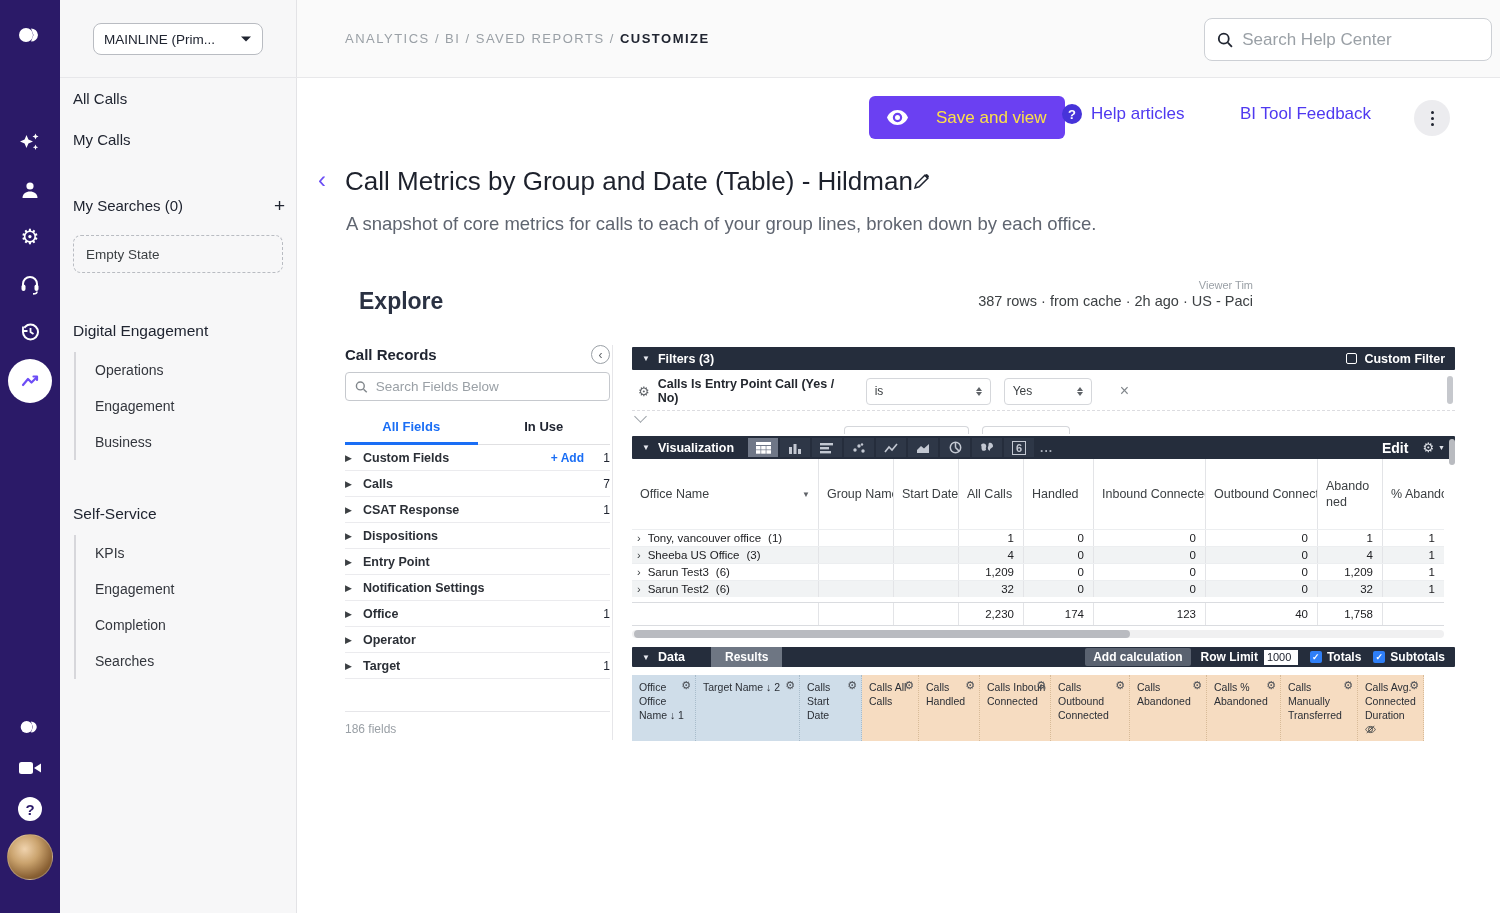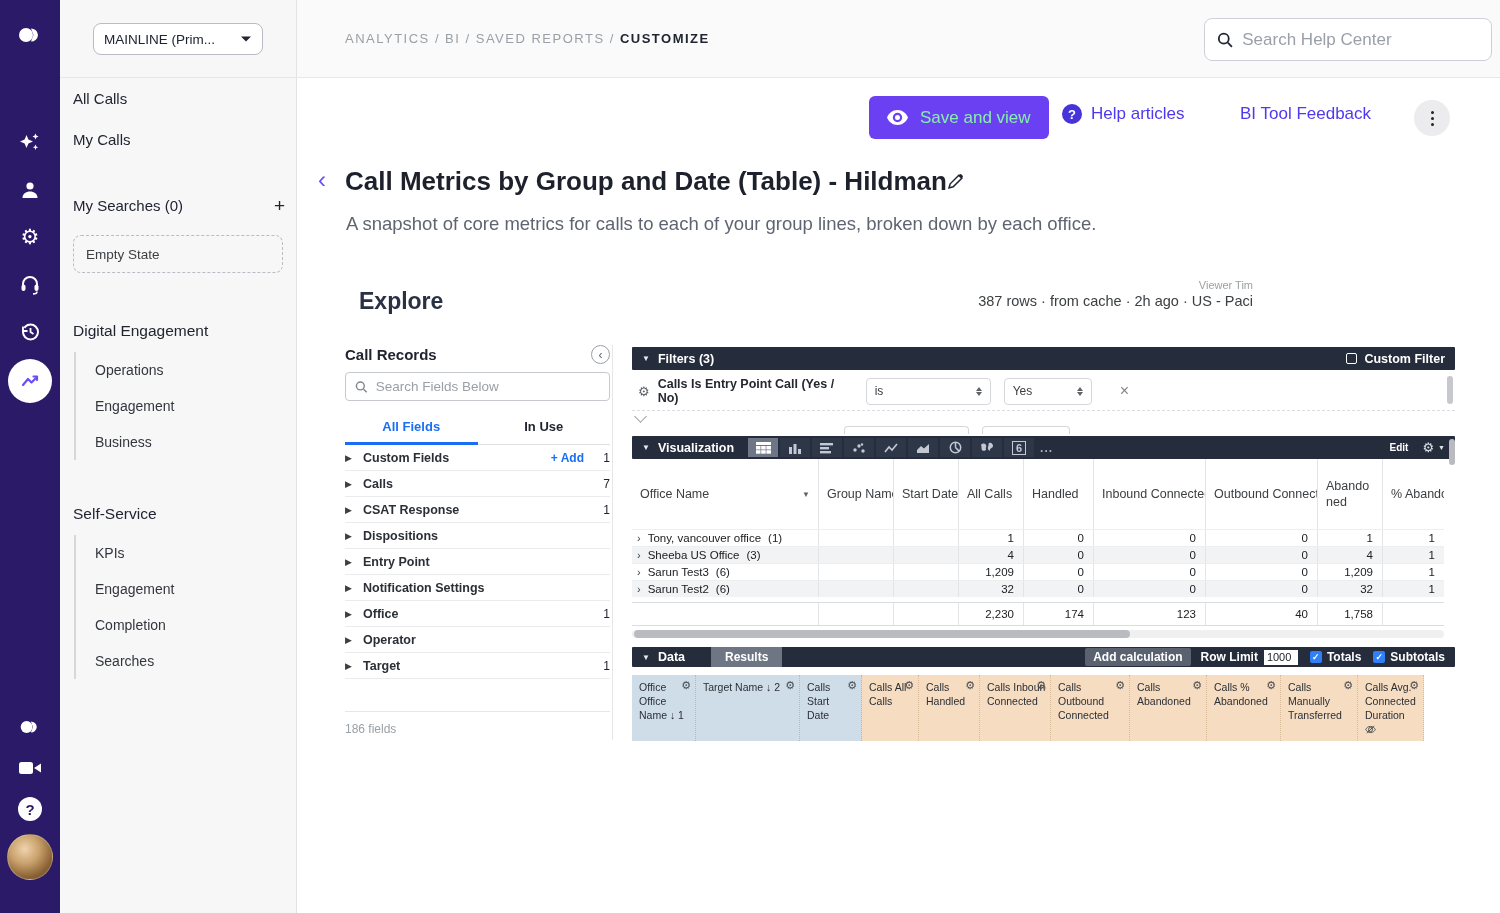--- a/index.html
+++ b/index.html
@@ -38,28 +38,28 @@
   .crumbs .current { color:#202531; font-weight:bold; }
   .help-search { position:absolute; right:8px; top:18px; width:288px; height:43px; background:#fff; border:1px solid #cdd0d5; border-radius:8px;
                  display:flex; align-items:center; padding:0 12px; gap:9px; }
   .help-search input { border:none; outline:none; font-size:17px; color:#202531; width:100%; font-family:"Liberation Sans",sans-serif; background:transparent; }
   .help-search input::placeholder { color:#9aa0a6; }
 
   
   .content { position:absolute; left:297px; top:78px; width:1203px; height:835px; background:#fff; }
 
   .save-btn { position:absolute; left:572px; top:18px; height:43px; padding:0 18px; background:#6b40f2; border:none; border-radius:6px;
-              color:#86efac; font-size:17px; display:flex; align-items:center; gap:12px; font-family:"Liberation Sans",sans-serif; }
+              color:#fde047; font-size:17px; display:flex; align-items:center; gap:28px; font-family:"Liberation Sans",sans-serif; }
   .link-btn { position:absolute; top:26px; font-size:17px; color:#4f39f0; display:flex; align-items:center; gap:9px; background:none; border:none; font-family:"Liberation Sans",sans-serif; }
   .q-badge { width:20px; height:20px; border-radius:50%; background:#4633d9; color:#fff; font-size:13px; font-weight:bold; display:flex; align-items:center; justify-content:center; }
   .kebab { position:absolute; left:1117px; top:22px; width:36px; height:36px; border-radius:50%; background:#ececef; display:flex; flex-direction:column; align-items:center; justify-content:center; gap:3px; }
   .kebab i { width:3px; height:3px; border-radius:50%; background:#202531; }
 
   .back-chev { position:absolute; left:21px; top:90px; font-size:24px; color:#6b4ef5; line-height:1; }
-  .report-title { position:absolute; left:48px; top:88px; font-size:26px; font-weight:bold; color:#1d212c; display:flex; align-items:center; }
+  .report-title { position:absolute; left:48px; top:88px; font-size:26px; font-weight:normal; color:#1d212c; display:flex; align-items:center; }
   .report-sub { position:absolute; left:49px; top:135px; font-size:18.5px; color:#5f6570; }
 
   .explore-title { position:absolute; left:62px; top:210px; font-size:23px; color:#2a3142; }
   .viewer-tz { position:absolute; right:247px; top:201px; font-size:11px; color:#9aa0a6; white-space:nowrap; }
   .explore-meta { position:absolute; right:247px; top:215px; font-size:14.5px; color:#3c4043; white-space:nowrap; }
 
   
   .ctx-menu { position:absolute; left:958px; top:88px; width:191px; height:166px; background:#fff; border-radius:8px;
               box-shadow:0 2px 14px rgba(0,0,0,.18); z-index:40; padding-top:11px; }
   .ctx-menu .mi { height:52px; display:flex; align-items:center; padding-left:14px; font-size:17px; color:#202531; }
@@ -109,21 +109,21 @@
   .filt-partial { position:absolute; top:56px; left:212px; display:flex; gap:13px; }
   .filt-partial .ps { width:125px; height:14px; border:1px solid #d5d7db; border-radius:4px 4px 0 0; border-bottom:none; background:#fff; }
   .fscroll { position:absolute; right:2px; top:6px; width:6px; height:28px; border-radius:3px; background:#c6c8cd; }
 
   .viz-bar { margin-top:2px; }
   .viz-icons { display:flex; gap:2px; margin-left:14px; }
   .vicon { width:30px; height:19px; background:#2e3747; display:flex; align-items:center; justify-content:center; }
   .vicon.sel { background:#6f7787; }
   .vicon svg { display:block; }
   .viz-more { color:#aab0bb; font-size:12px; letter-spacing:1px; margin-left:6px; }
-  .viz-edit { font-weight:bold; font-size:10px; color:#fff; margin-right:14px; }
+  .viz-edit { font-weight:bold; font-size:14px; color:#fff; margin-right:14px; }
   .viz-gear { color:#dfe2e8; font-size:13px; font-weight:normal; display:flex; align-items:center; gap:4px; }
 
   
   .vtable { width:812px; font-size:12.5px; color:#3c4043; }
   .vt-hd { display:flex; height:70px; align-items:center; }
   .vt-hd .c { padding:0 8px; overflow:hidden; white-space:nowrap; display:flex; align-items:center; justify-content:space-between; height:100%; }
   .vt-hd .c.wrap { white-space:normal; word-break:break-all; line-height:1.3; }
   .col-b { border-left:1px solid #e3e4e7; }
   .hd-caret { font-size:8px; color:#5f6368; }
   .vt-row { display:flex; height:17px; align-items:center; border-top:1px solid #eceef0; font-size:11.5px; color:#202124; }

